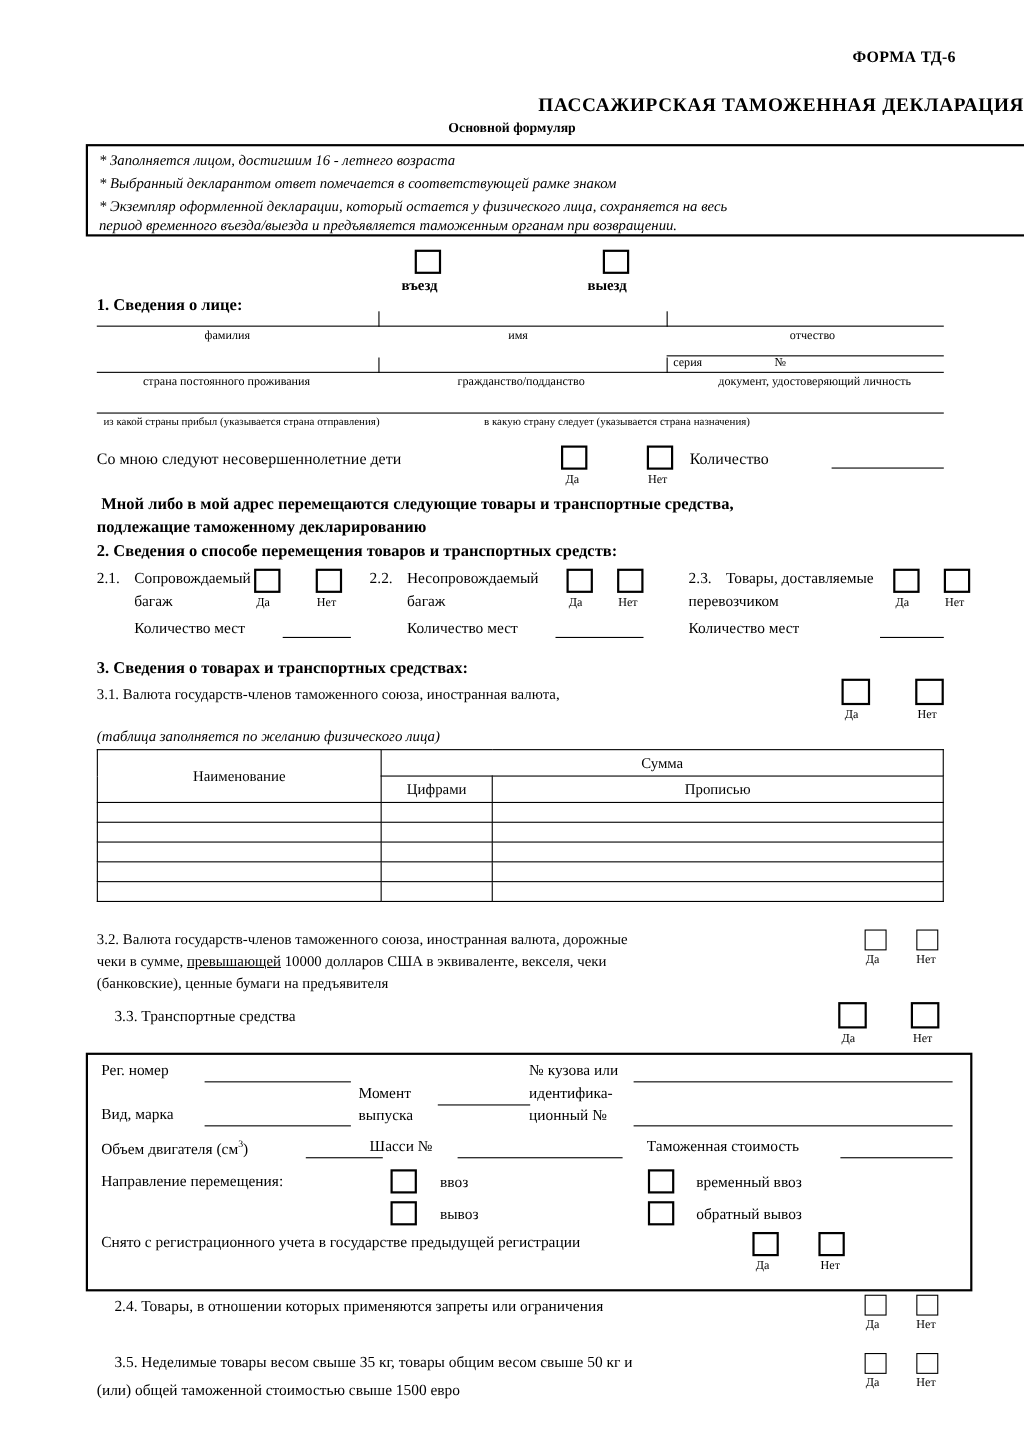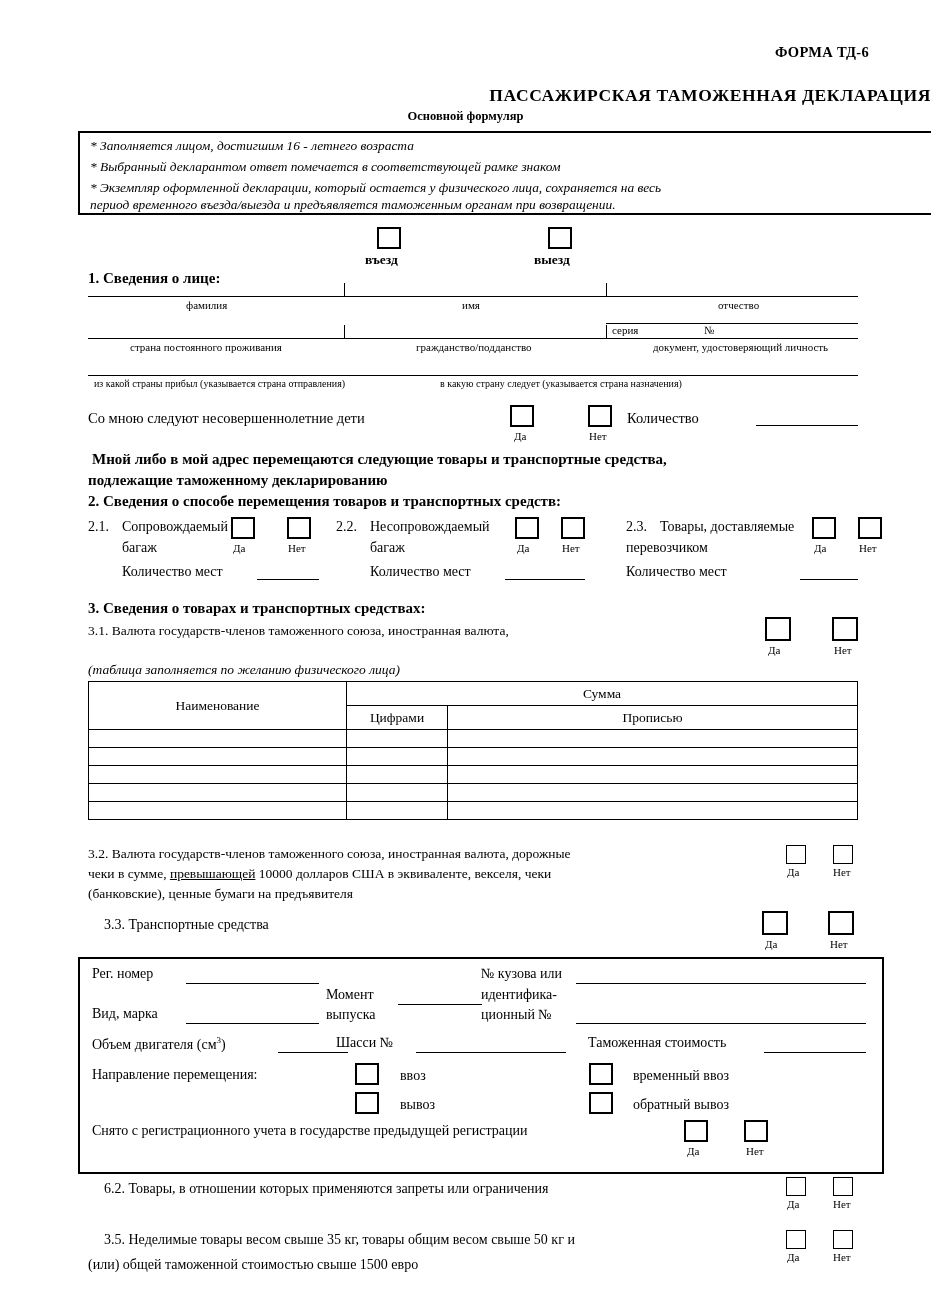--- a/index.html
+++ b/index.html
@@ -322,21 +322,21 @@
     <div class="cb md" style="position:absolute; left:509px; top:133px;"></div>
     <div class="lbl" style="left:553px; top:138px; font-size:14px;">обратный вывоз</div>
 
     <div class="lbl" style="left:12px; top:164px; font-size:14px;">Снято с регистрационного учета в государстве предыдущей регистрации</div>
     <div class="cb md" style="position:absolute; left:604px; top:161px;"></div>
     <div class="lbl small" style="left:607px; top:186px;">Да</div>
     <div class="cb md" style="position:absolute; left:664px; top:161px;"></div>
     <div class="lbl small" style="left:666px; top:186px;">Нет</div>
   </div>
 
-  <div class="lbl" style="left:104px; top:1181px; font-size:14px;">6.2.  Товары, в отношении которых применяются запреты или ограничения</div>
+  <div class="lbl" style="left:104px; top:1181px; font-size:14px;">2.4.  Товары, в отношении которых применяются запреты или ограничения</div>
   <div class="cb sm" style="position:absolute; left:786px; top:1177px;"></div>
   <div class="lbl small" style="left:787px; top:1198px;">Да</div>
   <div class="cb sm" style="position:absolute; left:833px; top:1177px;"></div>
   <div class="lbl small" style="left:833px; top:1198px;">Нет</div>
 
   <div class="lbl" style="left:104px; top:1232px; font-size:14px;">3.5.  Неделимые товары весом свыше 35 кг, товары общим весом свыше 50 кг и</div>
   <div class="lbl" style="left:88px; top:1257px; font-size:14px;">(или) общей таможенной стоимостью свыше 1500 евро</div>
   <div class="cb sm" style="position:absolute; left:786px; top:1230px;"></div>
   <div class="lbl small" style="left:787px; top:1251px;">Да</div>
   <div class="cb sm" style="position:absolute; left:833px; top:1230px;"></div>

